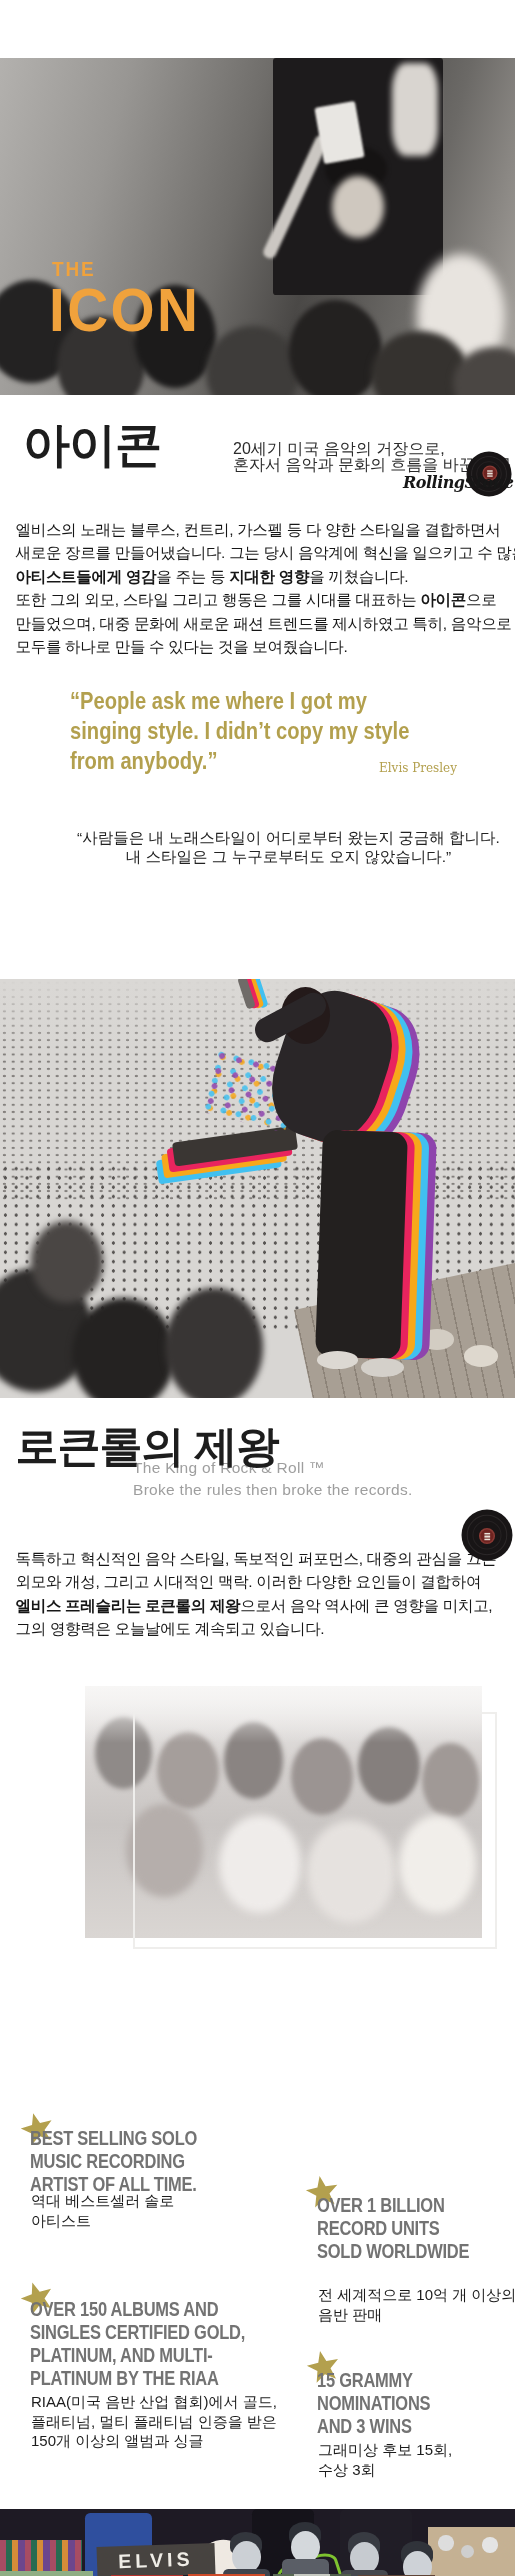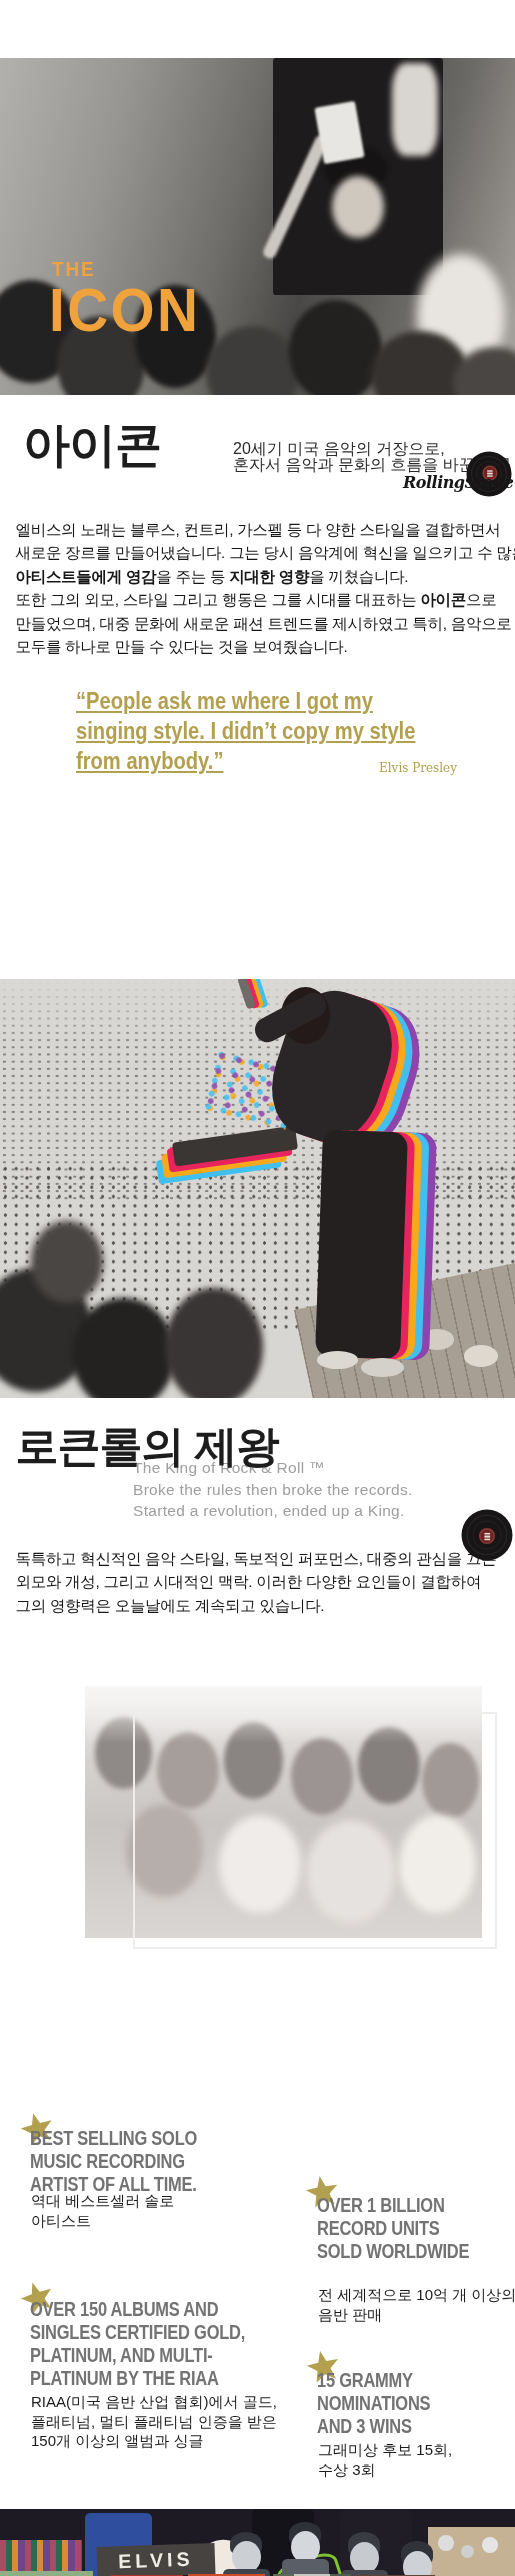--- a/index.html
+++ b/index.html
@@ -92,27 +92,31 @@
 
   <div class="abs para" style="left:15.5px;top:518px;">
     <div class="ln"><span>엘비스의 노래는 블루스, 컨트리, 가스펠 등 다 양한 스타일을 결합하면서</span></div>
     <div class="ln"><span>새로운 장르를 만들어냈습니다. 그는 당시 음악계에 혁신을 일으키고 수 많은</span></div>
     <div class="ln"><b>아티스트들에게 영감</b><span>을 주는 등 </span><b>지대한 영향</b><span>을 끼쳤습니다.</span></div>
     <div class="ln"><span>또한 그의 외모, 스타일 그리고 행동은 그를 시대를 대표하는 </span><b>아이콘</b><span>으로</span></div>
     <div class="ln"><span>만들었으며, 대중 문화에 새로운 패션 트렌드를 제시하였고 특히, 음악으로</span></div>
     <div class="ln"><span>모두를 하나로 만들 수 있다는 것을 보여줬습니다.</span></div>
   </div>
 
-  <div class="abs quote-gold" style="left:76px;top:686px;text-decoration:underline;">
+  <div class="abs quote-gold" style="left:70px;top:686px;">
       <div class="ln">“People ask me where I got my</div>
       <div class="ln">singing style. I didn’t copy my style</div>
       <div class="ln">from anybody.”</div>
     </div>
   <div class="abs attr" style="left:379px;top:761px;">Elvis Presley</div>
 
+  <div class="abs quote-kr" style="left:72px;top:828px;width:433px;">
+      <div class="ln">“사람들은 내 노래스타일이 어디로부터 왔는지 궁금해 합니다.</div>
+      <div class="ln">내 스타일은 그 누구로부터도 오지 않았습니다.”</div>
+    </div>
 
   <div class="abs rainbow-photo">
     <div class="speckle" style="left:0;top:0;width:515px;height:222px;opacity:.8;"></div>
     <div style="position:absolute;left:0;top:0;width:515px;height:72px;background:linear-gradient(180deg,#dad8d5,rgba(218,216,213,0));"></div>
     <div class="speckle2" style="left:0;top:185px;width:515px;height:170px;opacity:.9;"></div>
     <div class="blob" style="left:-20.6px;top:289px;width:113px;height:124px;background:#2e2c2b;filter:blur(3.1px);"></div>
     <div class="blob" style="left:72px;top:319px;width:103px;height:113px;background:#242221;filter:blur(3.1px);"></div>
     <div class="blob" style="left:165px;top:309px;width:98px;height:118px;background:#383534;filter:blur(3.1px);"></div>
     <div class="blob" style="left:31px;top:242px;width:72px;height:82px;background:#4a4644;filter:blur(3.6px);"></div>
     <div style="position:absolute;left:309px;top:299px;width:289px;height:175px;transform:rotate(-12deg);background:#a89f94 repeating-linear-gradient(90deg,rgba(60,50,40,.25) 0 1.5px,transparent 1.5px 15.5px);"></div>
@@ -128,35 +132,35 @@
     <div style="position:absolute;left:242px;top:-2.6px;width:9.3px;height:33px;background:#6f6b68;border-radius:4.1px;transform:rotate(-18deg);box-shadow:4.1px 1px 0 #e8245e,8.2px 2.1px 0 #f7a81b,12.4px 3.1px 0 #41c0f0;"></div>
     <div style="position:absolute;left:319px;top:152px;width:85px;height:227px;background:#23201f;border-radius:15.5px;transform:rotate(2deg);box-shadow:7.2px 0 0 #e8245e,14.4px 0 0 #f7a81b,21.6px 0 0 #41c0f0,29px 0 0 #8e44ad;"></div>
     <div class="blob" style="left:317px;top:372px;width:41px;height:17.5px;background:#dcd8d2;"></div>
     <div class="blob" style="left:361px;top:379px;width:43px;height:18.5px;background:#d4d0ca;"></div>
   </div>
 
   <div class="abs h-kr" style="left:15.5px;top:1425px;font-size:43px;z-index:2;">로큰롤의 제왕</div>
   <div class="abs eng-gray" style="left:133px;top:1457px;z-index:1;">
       <div class="ln">The King of Rock &amp; Roll ™</div>
       <div class="ln">Broke the rules then broke the records.</div>
-      <div class="ln">Started a revolution, ended up a King.</div>
     </div>
   <svg class="abs" style="left:461px;top:1509px;z-index:2;" width="52" height="52" viewBox="0 0 100 100">
     <circle cx="50" cy="50" r="49" fill="#181516"></circle>
     <circle cx="50" cy="50" r="38" fill="none" stroke="#2c2829" stroke-width="2"></circle>
     <circle cx="50" cy="50" r="27" fill="none" stroke="#262223" stroke-width="2"></circle>
     <circle cx="50" cy="52" r="14" fill="#6e2320" stroke="#8a3a34" stroke-width="3"></circle>
     <rect x="45" y="46" width="11" height="3" fill="#e9e2da"></rect>
     <rect x="45" y="51" width="11" height="4" fill="#e9e2da"></rect>
     <rect x="45" y="57" width="11" height="3" fill="#e9e2da"></rect>
   </svg>
 
   <div class="abs para" style="left:15.5px;top:1547px;">
     <div class="ln"><span>독특하고 혁신적인 음악 스타일, 독보적인 퍼포먼스, 대중의 관심을 끄는</span></div>
     <div class="ln"><span>외모와 개성, 그리고 시대적인 맥락. 이러한 다양한 요인들이 결합하여</span></div>
+    <div class="ln"><b>엘비스 프레슬리는 로큰롤의 제왕</b><span>으로서 음악 역사에 큰 영향을 미치고,</span></div>
     <div class="ln"><span>그의 영향력은 오늘날에도 계속되고 있습니다.</span></div>
   </div>
 
   <div class="abs crowd2-photo">
     <div class="blob" style="left:10.3px;top:31px;width:57px;height:72px;background:#8f8a88;filter:blur(2.6px);"></div>
     <div class="blob" style="left:72px;top:46px;width:62px;height:77px;background:#a59e9b;filter:blur(2.6px);"></div>
     <div class="blob" style="left:139px;top:36px;width:59px;height:77px;background:#8a8482;filter:blur(2.6px);"></div>
     <div class="blob" style="left:206px;top:52px;width:62px;height:77px;background:#9b9492;filter:blur(2.6px);"></div>
     <div class="blob" style="left:273px;top:41px;width:62px;height:77px;background:#857f7d;filter:blur(2.6px);"></div>
     <div class="blob" style="left:337px;top:57px;width:57px;height:75px;background:#a09996;filter:blur(2.6px);"></div>

